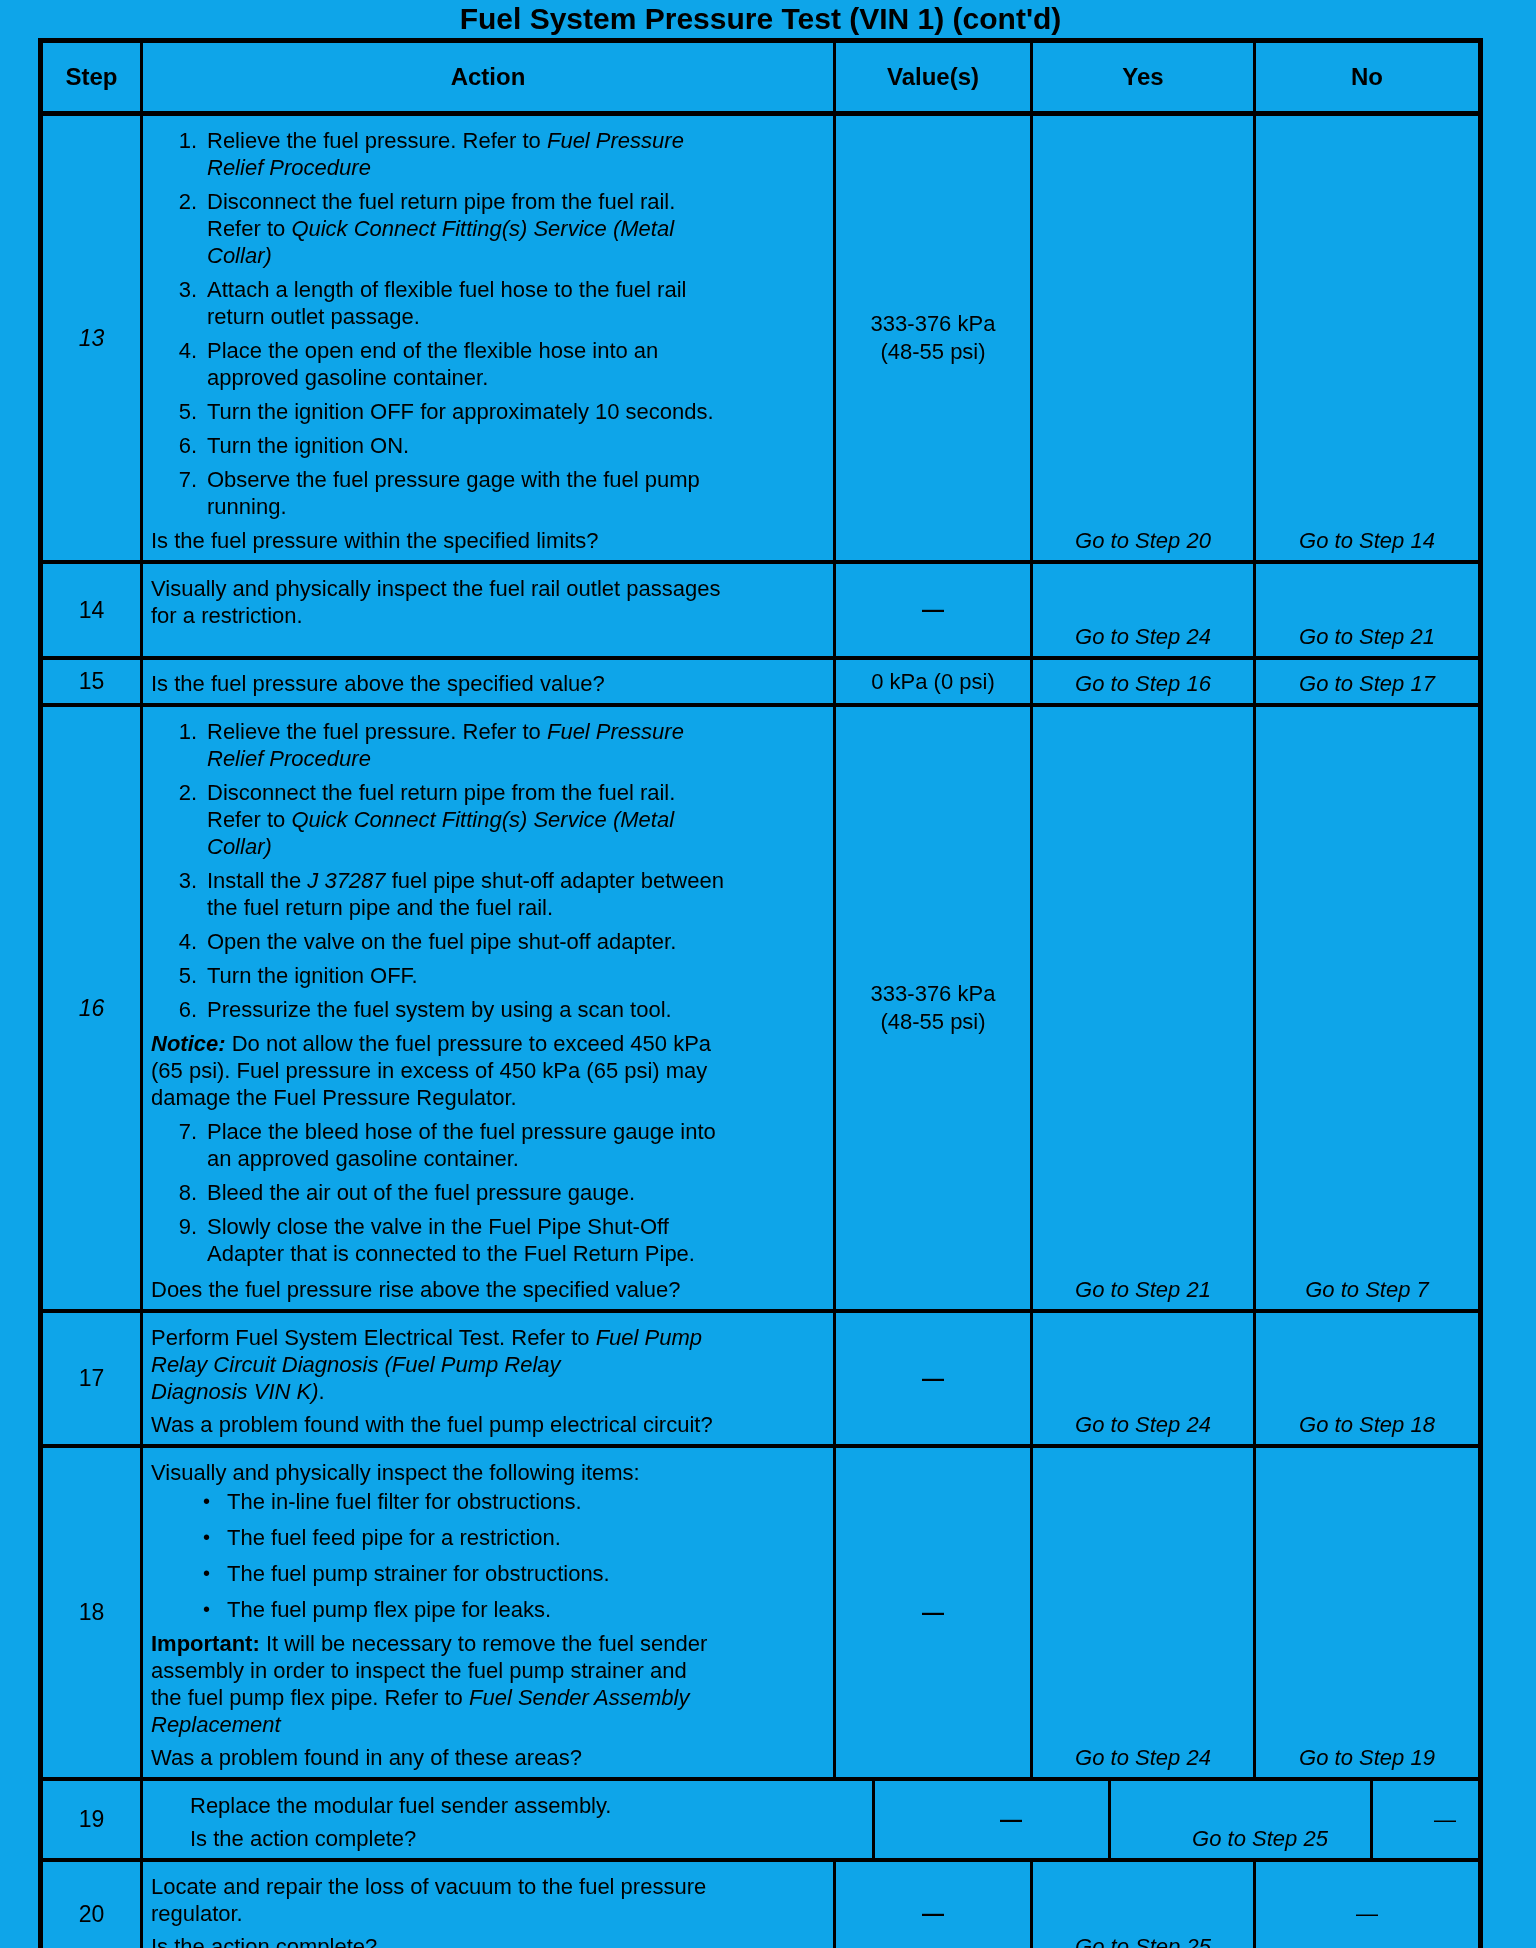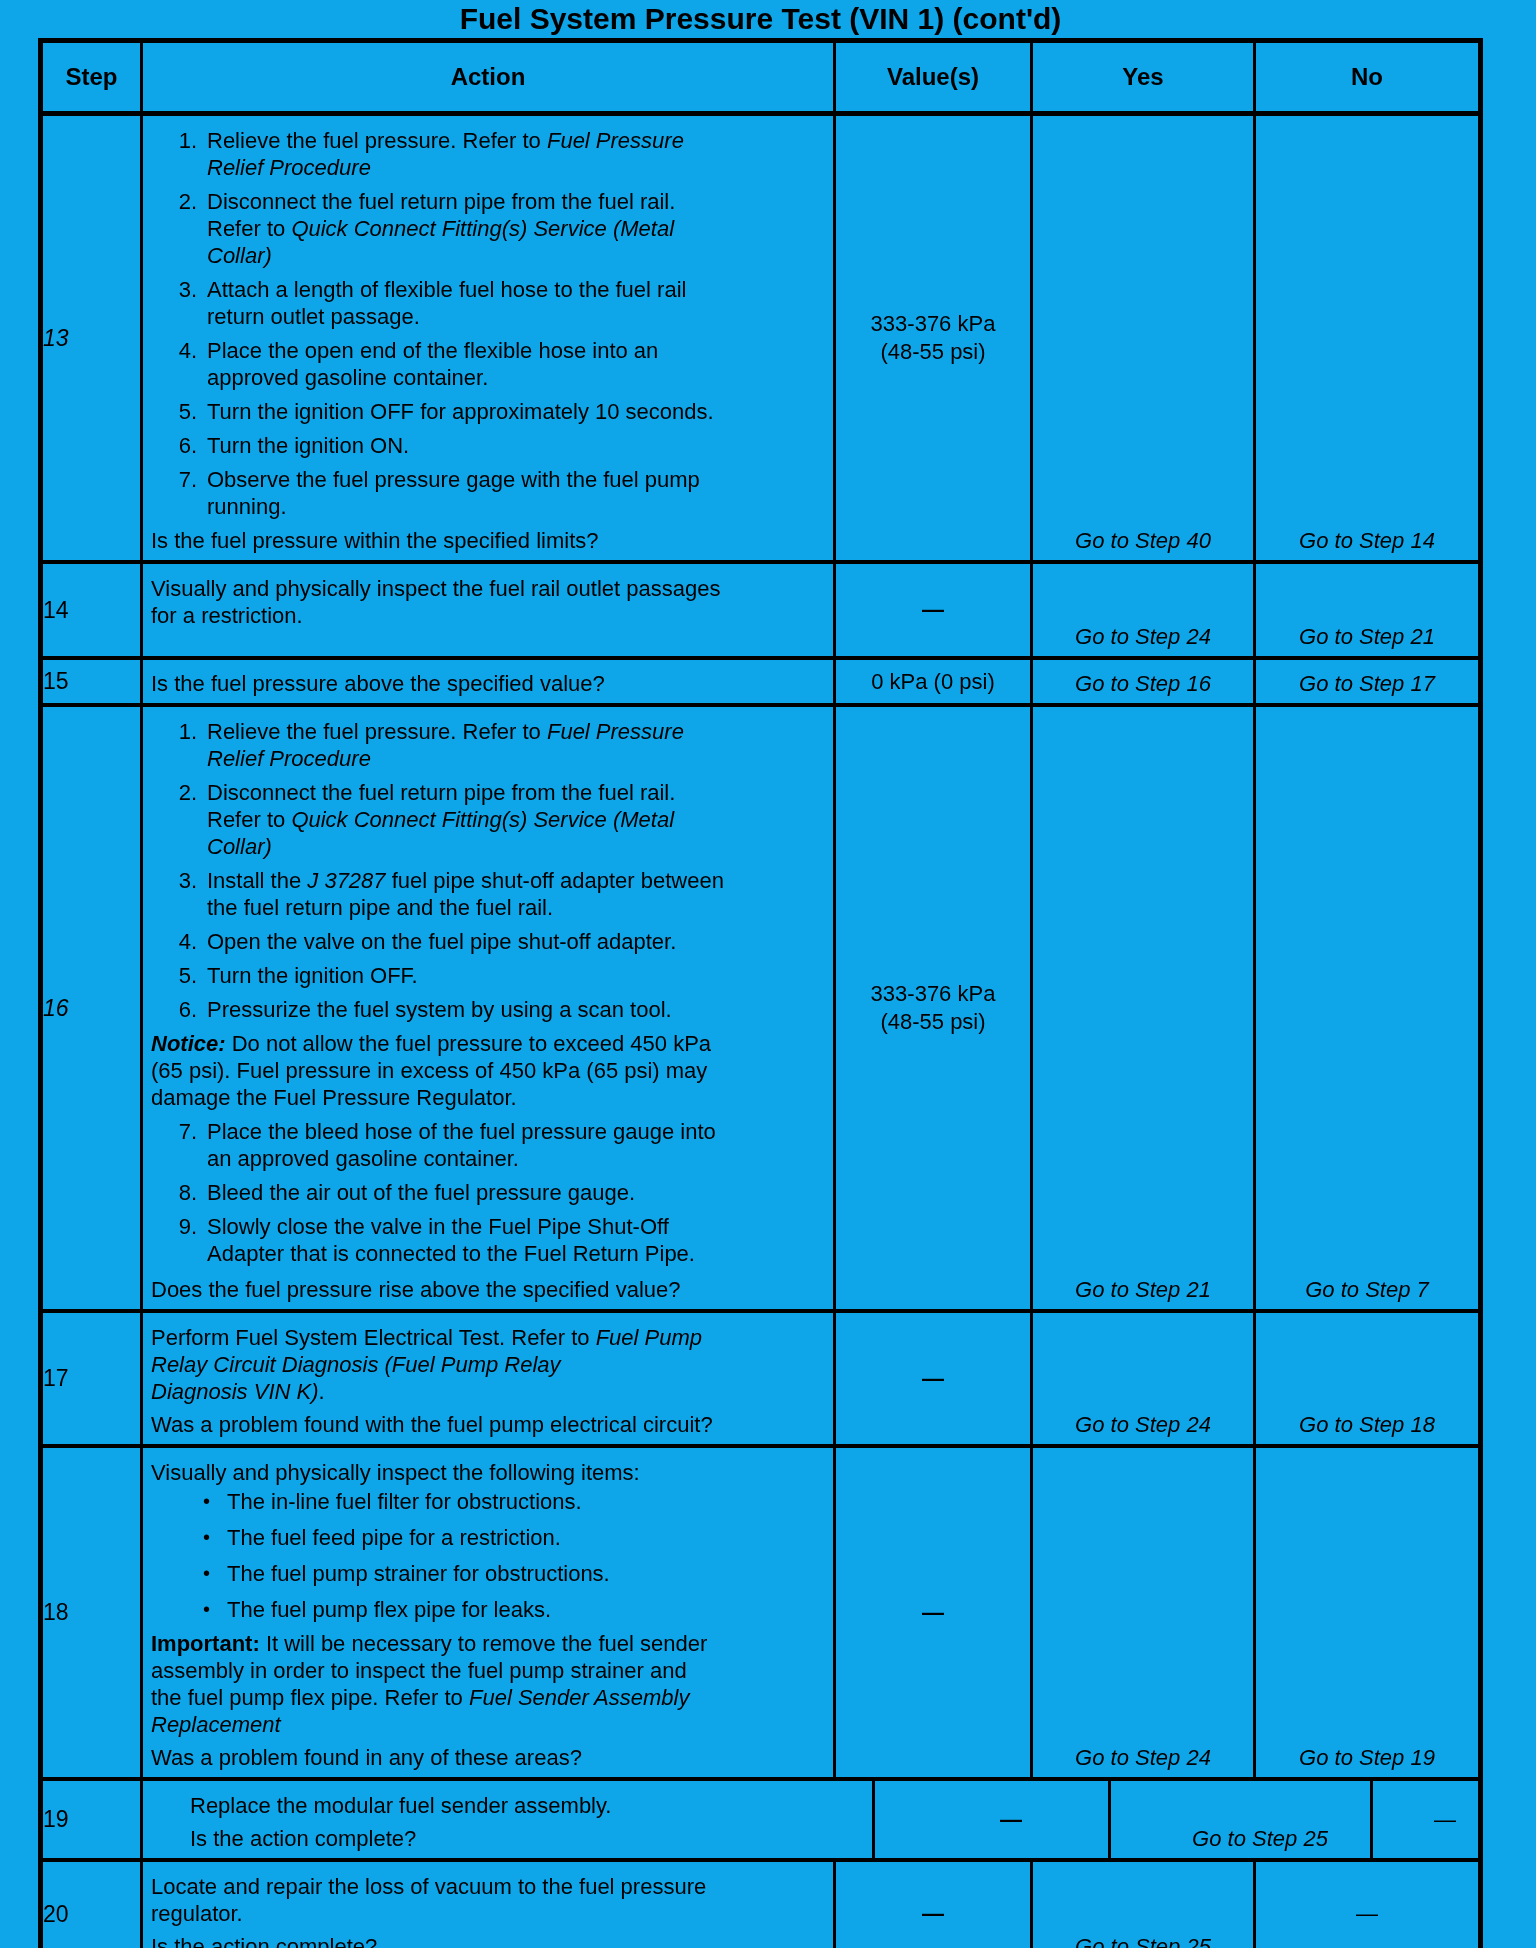--- a/index.html
+++ b/index.html
@@ -19,21 +19,21 @@
   
   #rows .row:nth-child(1){min-height:448px;}
   #rows .row:nth-child(2){min-height:96px;}
   #rows .row:nth-child(3){min-height:40px;}
   #rows .row:nth-child(4){min-height:606px;}
   #rows .row:nth-child(5){min-height:126px;}
   #rows .row:nth-child(6){min-height:316px;}
   #rows .row:nth-child(7){min-height:74px;gap:39px;}
   #rows .row:nth-child(8){min-height:96px;}
 
-  .step-cell{display:flex;align-items:center;font-size:23px;}
+  .step-cell{display:flex;align-items:center;justify-content:center;font-size:23px;}
   .step-cell.it{font-style:italic;}
   .action-cell{display:flex;flex-direction:column;padding:4px 8px 6px 8px;
                font-size:22px;line-height:27px;}
   .item{display:flex;margin-top:7px;}
   .item .num{flex:0 0 46px;text-align:right;}
   .item .itext{margin-left:10px;flex:1;}
   .bullet-item{display:flex;margin:9px 0 0 52px;}
   .bullet-item .b{flex:0 0 24px;font-size:20px;}
   .para + .bullet-item{margin-top:2px;}
   .para{margin-top:7px;}
@@ -98,21 +98,21 @@
               <div class="num">7.</div>
               <div class="itext"><span>Observe the fuel pressure gage with the fuel pump</span><br><span>running.</span></div>
             </div>
             <div class="question">Is the fuel pressure within the specified limits?</div>
           </div>
           <div class="cell value-cell">
             <div>333-376 kPa</div>
             <div>(48-55 psi)</div>
           </div>
           <div class="cell goto-cell">
-            <div class="goto">Go to Step 40</div>
+            <div class="goto">Go to Step 20</div>
           </div>
           <div class="cell goto-cell">
             <div class="goto">Go to Step 14</div>
           </div>
         </div>
         <div class="row">
           <div class="cell step-cell">
             <div>14</div>
           </div>
           <div class="cell action-cell">

